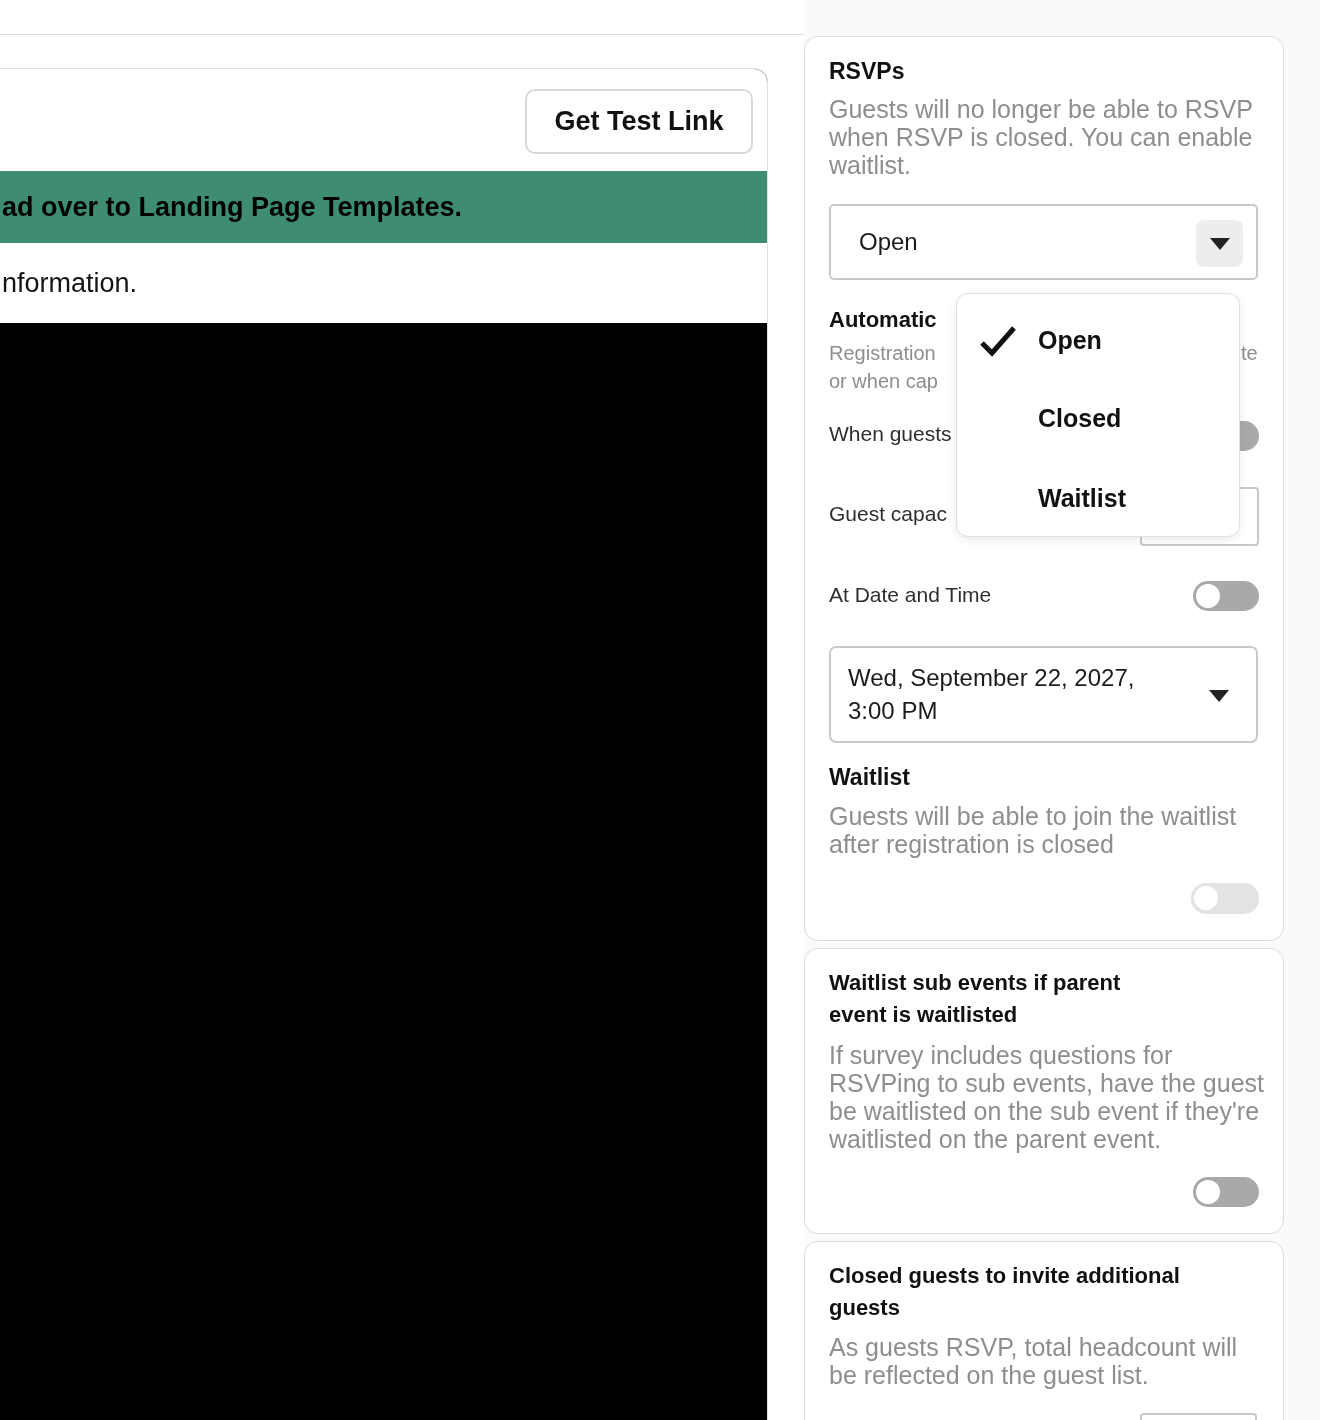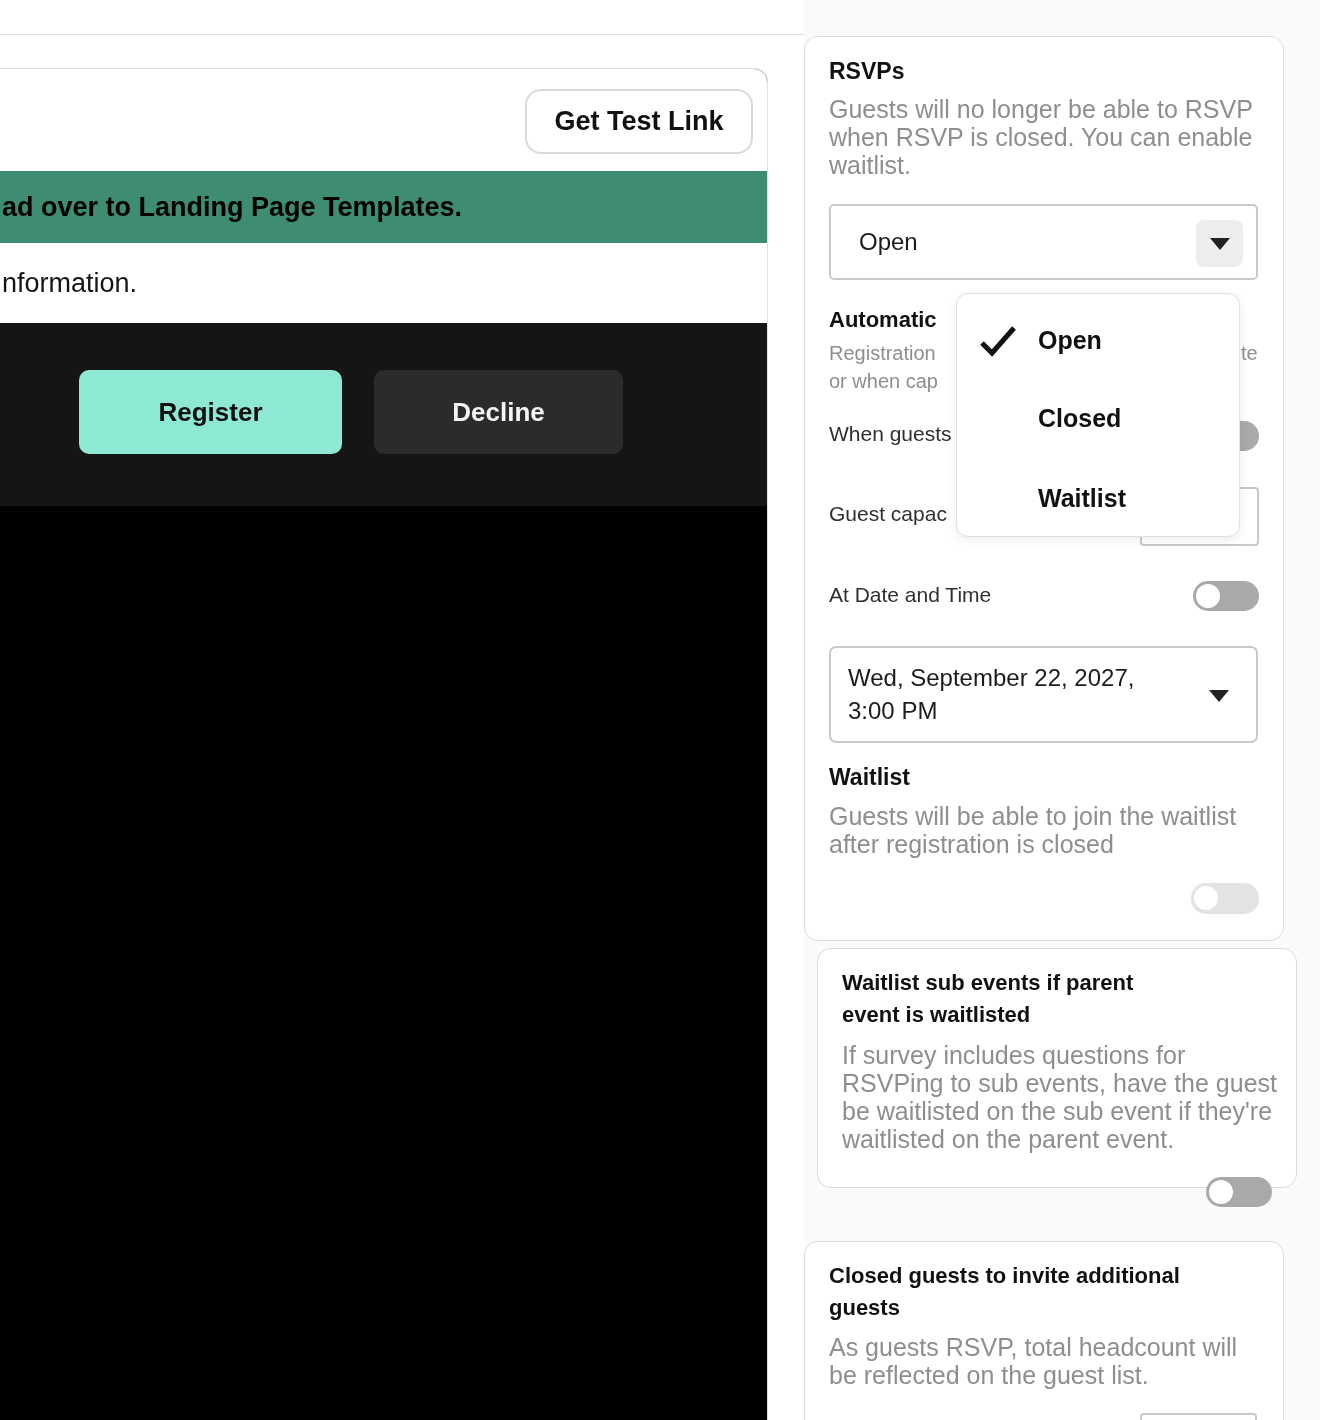--- a/index.html
+++ b/index.html
@@ -8,41 +8,41 @@
   #stage { position:relative; width:1320px; height:1420px; background:#fafafa; overflow:hidden; }
 
   
   .left-region { position:absolute; left:0; top:0; width:804px; height:1420px; background:#ffffff; }
   .top-divider { position:absolute; left:0; top:34px; width:804px; height:1px; background:#dddddd; }
   .preview-card { position:absolute; left:0; top:68px; width:768px; height:1352px;
     background:#000; border-top:1px solid #e0e0e0; border-right:1px solid #e0e0e0;
     border-radius:0 14px 0 0; overflow:hidden; }
   .preview-header { position:absolute; left:0; top:0; width:100%; height:102px; background:#ffffff; }
   .btn-test-link { position:absolute; left:525px; top:20px; width:228px; height:65px;
-    background:#fff; border:2px solid #d9d9d9; border-radius:16px;
+    background:#fff; border:2px solid #d9d9d9; border-radius:10px;
     font-weight:700; font-size:27px; color:#111; display:flex; align-items:center; justify-content:center; cursor:pointer; }
   .banner-green { position:absolute; left:0; top:102px; width:100%; height:72px; background:#3e8c73;
     display:flex; align-items:center; }
   .banner-green .txt { color:#000000; font-weight:700; font-size:27px; margin-left:2px; white-space:nowrap; }
   .banner-yellow { position:absolute; left:0; top:174px; width:100%; height:80px; background:#ffffff;
     display:flex; align-items:center; }
   .banner-yellow .txt { color:#151515; font-size:27px; margin-left:2px; white-space:nowrap; }
   .preview-dark { position:absolute; left:0; top:254px; width:100%; height:183px; background:#151515; }
   .btn-register { position:absolute; left:79px; top:47px; width:263px; height:84px; background:#8de9d4;
     border:none; border-radius:10px; color:#101010; font-size:26px; font-weight:600;
     display:flex; align-items:center; justify-content:center; cursor:pointer; }
   .btn-decline { position:absolute; left:374px; top:47px; width:249px; height:84px; background:#2b2b2b;
     border:none; border-radius:10px; color:#f5f5f5; font-size:26px; font-weight:600;
     display:flex; align-items:center; justify-content:center; cursor:pointer; }
   .preview-black { position:absolute; left:0; top:437px; width:100%; height:915px; background:#000000; }
 
   
   .card { position:absolute; background:#ffffff; border:1px solid #dcdcdc; border-radius:14px; }
   .card1 { left:804px; top:36px;  width:480px; height:905px; }
-  .card2 { left:804px; top:948px; width:480px; height:240px;margin-left:13px; }
+  .card2 { left:804px; top:948px; width:480px; height:286px; }
   .card3 { left:804px; top:1241px; width:480px; height:220px; }
 
   .h1 { position:absolute; font-weight:700; font-size:23px; color:#111; white-space:pre-line; }
   .h2 { position:absolute; font-weight:700; font-size:22px; color:#111; line-height:32px; white-space:pre-line; }
   .para { position:absolute; font-size:25px; color:#8e8e8e; line-height:28px; white-space:pre-line; }
   .label { position:absolute; font-size:21px; color:#2f2f2f; white-space:nowrap; }
   .frag { position:absolute; font-size:20px; color:#8e8e8e; white-space:nowrap; }
 
   .select-box { position:absolute; background:#fff; border:2px solid #c9c9c9; border-radius:5px; cursor:pointer; }
   .select-value { position:absolute; left:28px; top:50%; transform:translateY(-50%); font-size:24px; color:#1c1c1c; }
@@ -81,24 +81,20 @@
       </div>
 
       <div class="banner-green">
         <span class="txt">ad over to Landing Page Templates.</span>
       </div>
 
       <div class="banner-yellow">
         <span class="txt">nformation.</span>
       </div>
 
-      <div class="preview-dark">
-        <div class="btn-register">Register</div>
-        <div class="btn-decline">Decline</div>
-      </div>
 
       <div class="preview-black"></div>
     </div>
   </div>
 
   <div class="card card1">
     <div class="h1" style="left:24px; top:21px;">RSVPs</div>
     <div class="para" style="left:24px; top:58px; width:440px;">Guests will no longer be able to RSVP
 when RSVP is closed. You can enable
 waitlist.</div>

